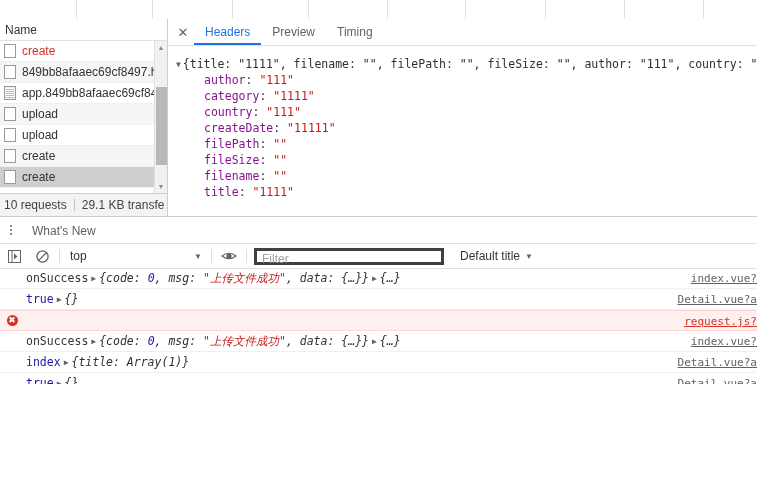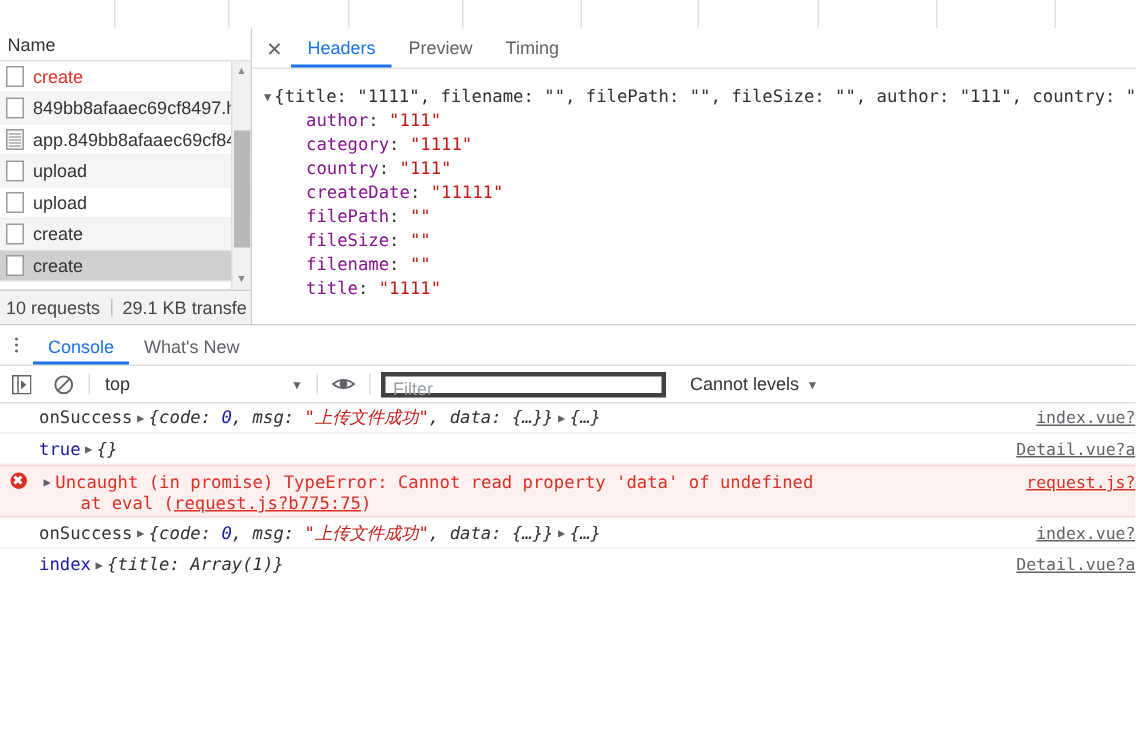--- a/index.html
+++ b/index.html
@@ -214,21 +214,20 @@
   </div>
 
   <div class="drawer">
 
     <div class="drawer-tabs">
       <div class="kebab">
         <i></i>
           <i></i>
           <i></i>
       </div>
-      <div class="ctab active">Console</div>
       <div class="ctab">What's New</div>
     </div>
 
     <div class="ctoolbar">
       <div class="tbtn">
         <svg width="13" height="13" viewBox="0 0 13 13">
           <rect x="0.5" y="0.5" width="12" height="12" fill="none" stroke="#5f6368"></rect>
           <line x1="4" y1="0.5" x2="4" y2="12.5" stroke="#5f6368"></line>
           <path d="M6 3.5 L9.5 6.5 L6 9.5 Z" fill="#5f6368"></path>
         </svg>
@@ -247,21 +246,21 @@
       <div class="vsep"></div>
       <div class="tbtn">
         <svg width="16" height="12" viewBox="0 0 16 12">
           <path d="M1 6 Q8 0.5 15 6 Q8 11.5 1 6 Z" fill="none" stroke="#5f6368" stroke-width="1.2"></path>
           <circle cx="8" cy="6" r="2.6" fill="#5f6368"></circle>
         </svg>
       </div>
       <div class="vsep"></div>
       <div class="filterbox">Filter</div>
       <div class="levels">
-        <span>Cannot levels</span>
+        <span>Default title</span>
         <span class="caret">▼</span>
       </div>
     </div>
 
     <div class="logs">
 
       <div class="logrow">
         <div class="ico"></div>
         <div class="body">
           <span>onSuccess</span><span class="arrw">▶</span><span class="obj">{<span class="obj">code: </span><span class="num">0</span><span class="obj">, msg: </span><span class="str-red">"<span>上传文件成功</span>"</span><span class="obj">, data: {…}}</span></span><span class="arrw">▶</span><span class="obj">{…}</span>
@@ -274,24 +273,20 @@
         <div class="body">
           <span class="kw">true</span><span class="arrw">▶</span><span class="obj">{}</span>
         </div>
         <div class="src">Detail.vue?a</div>
       </div>
 
       <div class="logrow error">
         <div class="ico">
           <span class="errdot">✖</span>
         </div>
-        <div class="body">
-          <span class="arrw">▶</span><span class="errtext">Uncaught (in promise) TypeError: Cannot read property 'data' of undefined</span>
-          <div class="errtext"><span style="text-decoration:none;">    at eval (</span><span style="text-decoration:underline;">request.js?b775:75</span><span>)</span></div>
-        </div>
         <div class="src">request.js?</div>
       </div>
 
       <div class="logrow">
         <div class="ico"></div>
         <div class="body">
           <span>onSuccess</span><span class="arrw">▶</span><span class="obj">{<span class="obj">code: </span><span class="num">0</span><span class="obj">, msg: </span><span class="str-red">"<span>上传文件成功</span>"</span><span class="obj">, data: {…}}</span></span><span class="arrw">▶</span><span class="obj">{…}</span>
         </div>
         <div class="src">index.vue?</div>
       </div>

